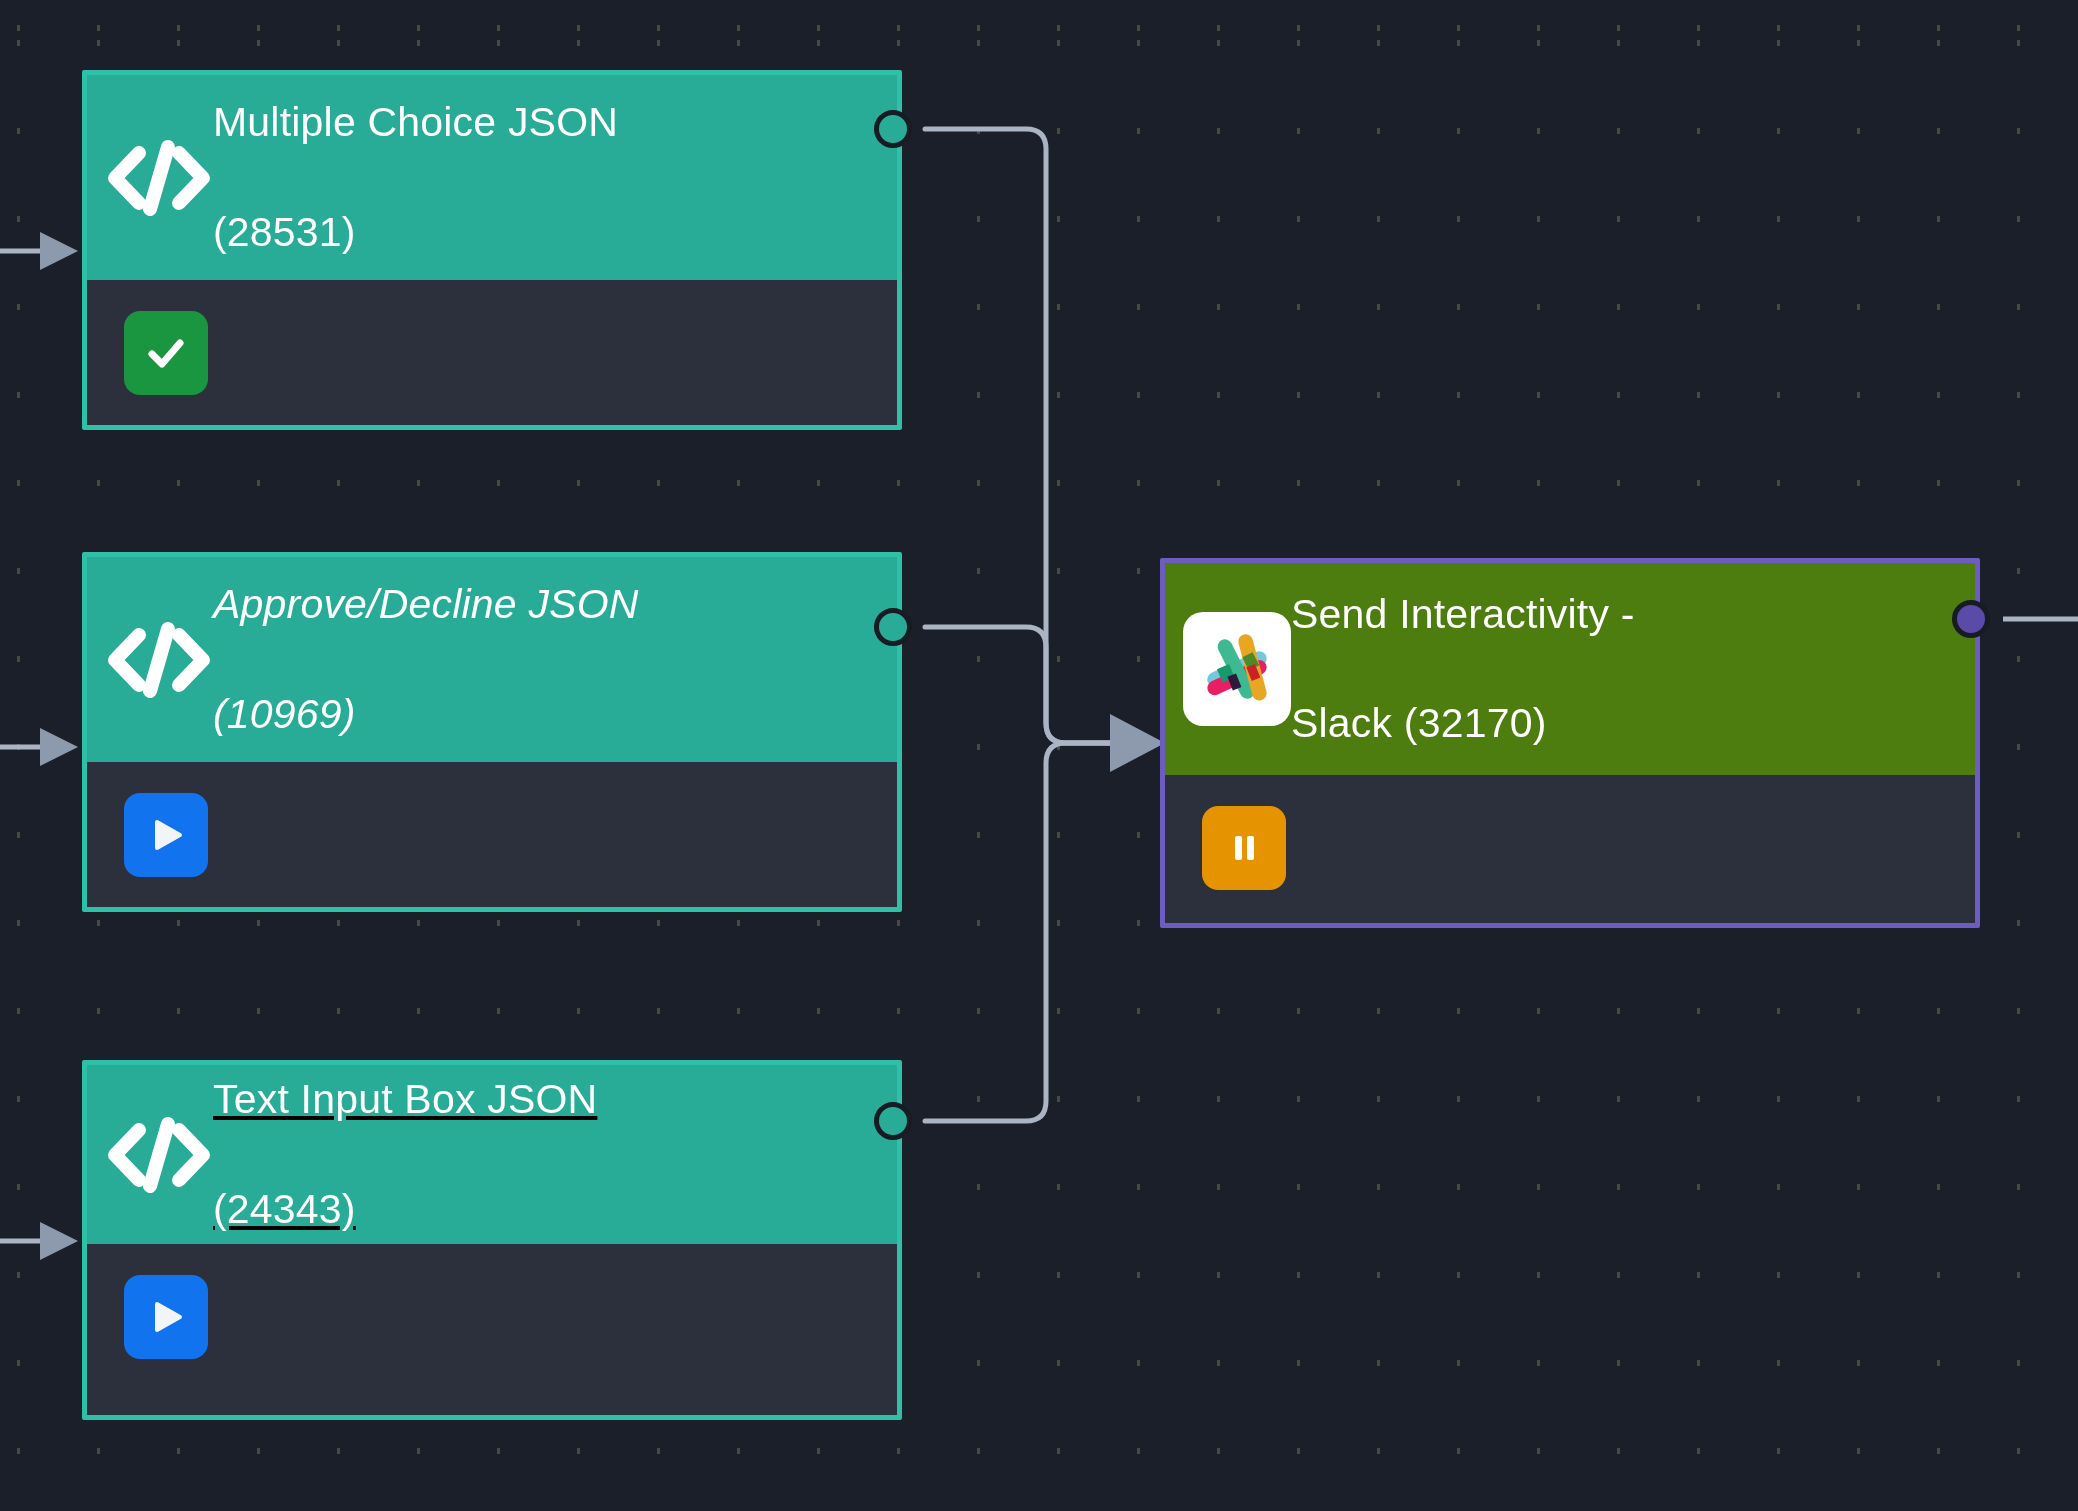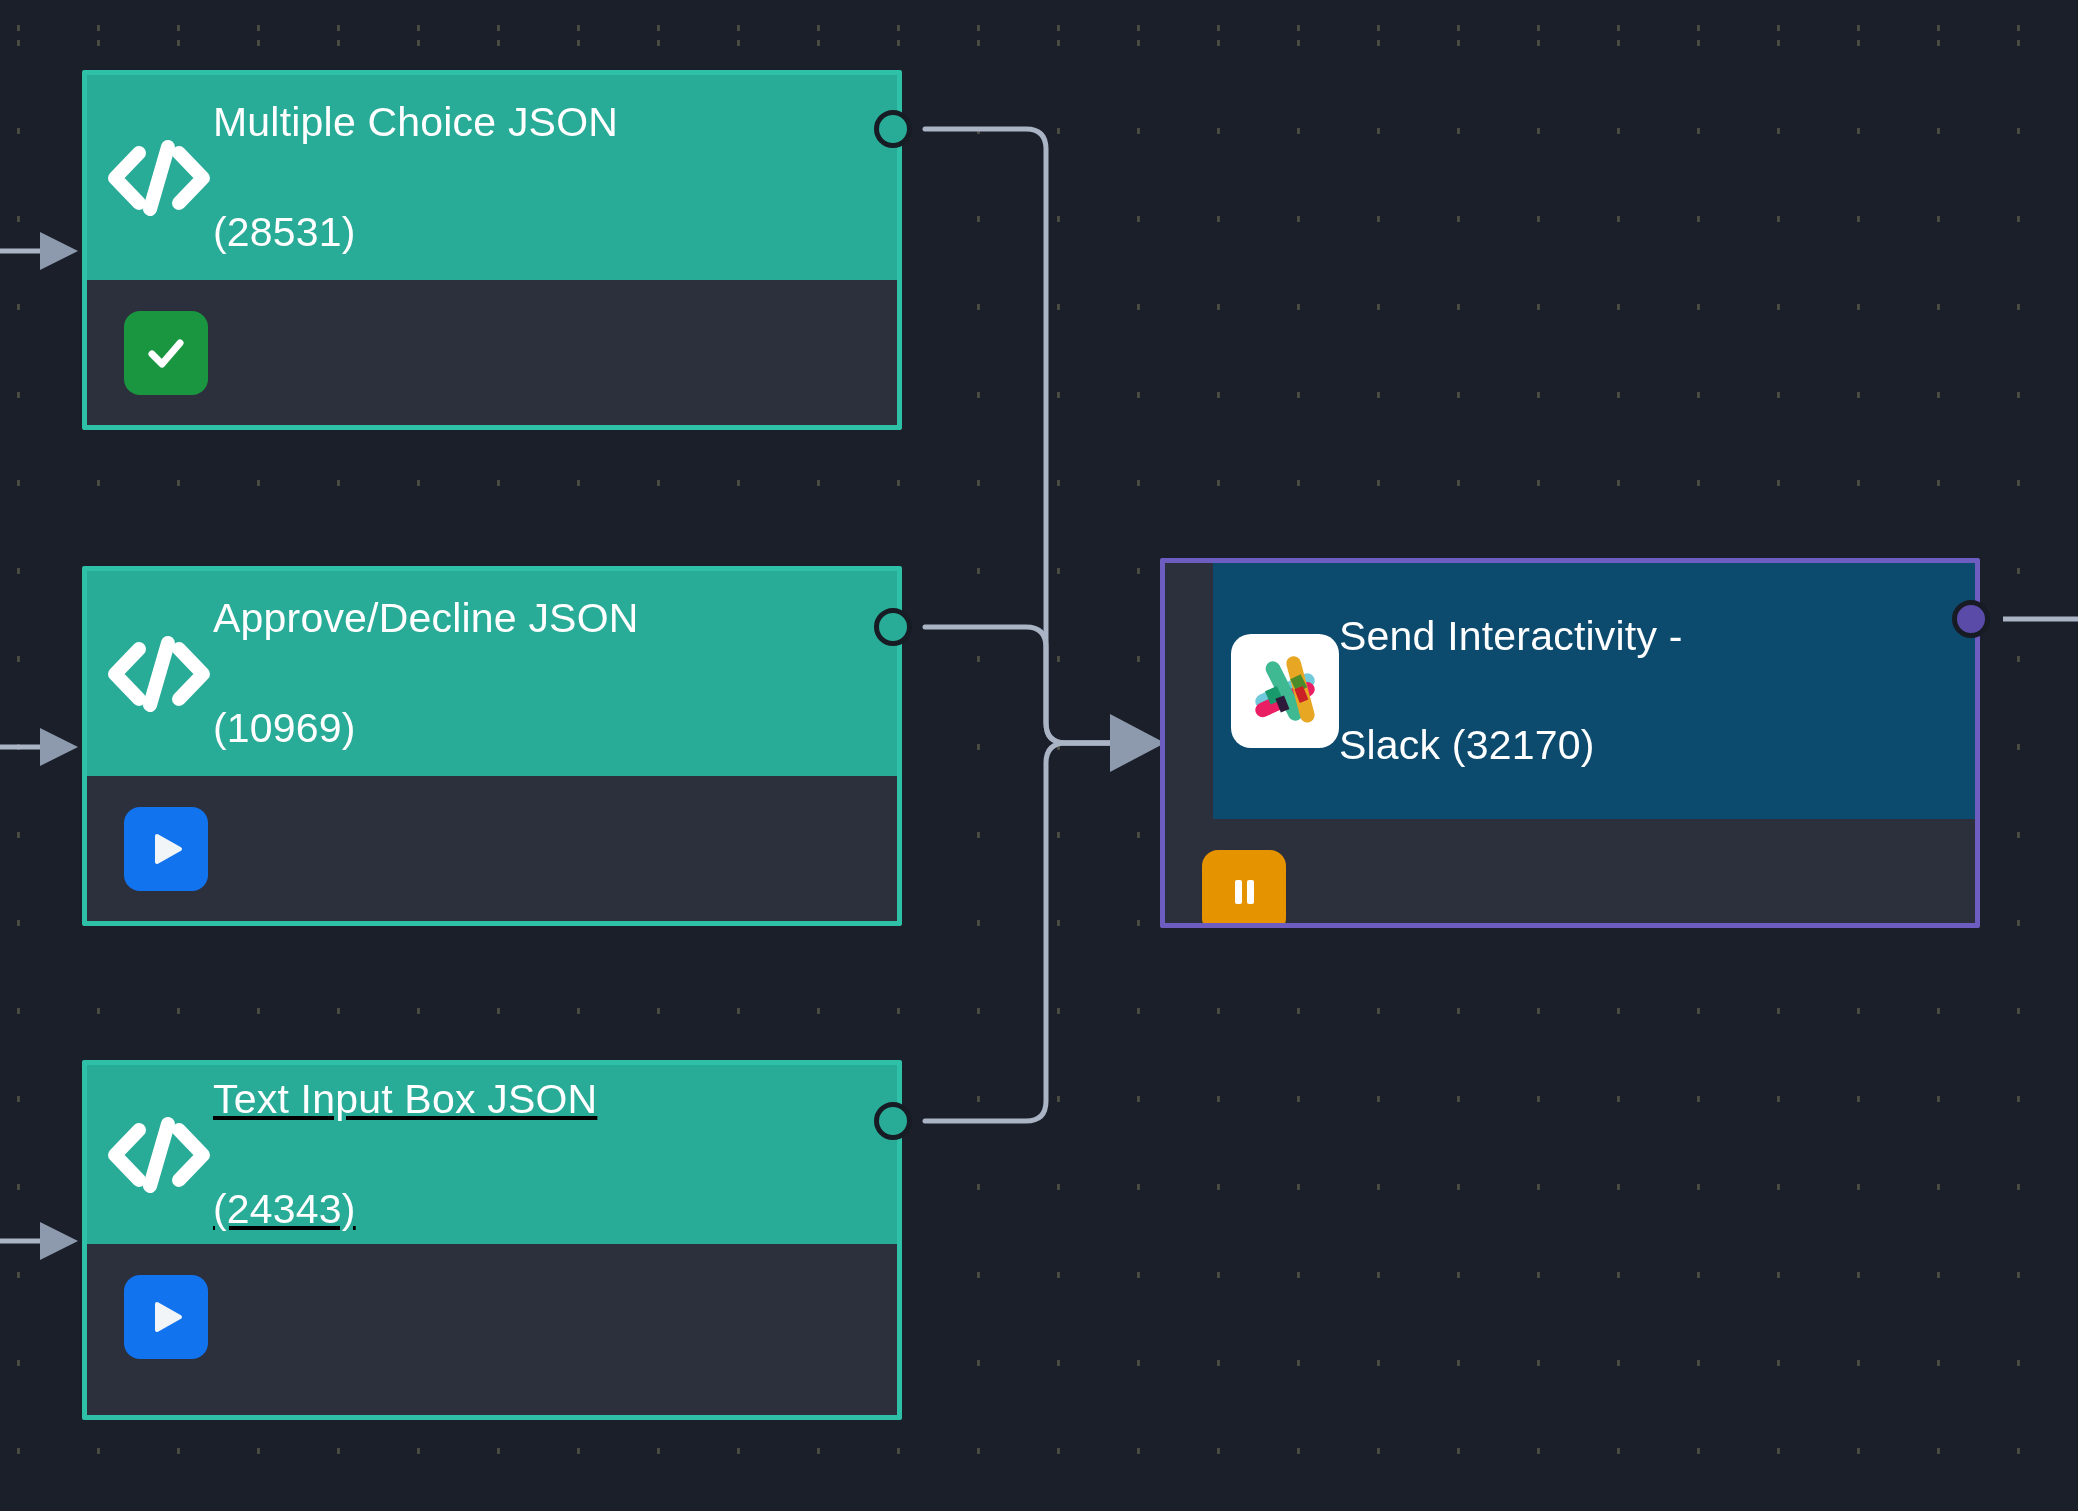--- a/index.html
+++ b/index.html
@@ -146,21 +146,21 @@
     <div class="node-foot" style="height:145px;">
       <div class="badge" style="background:#1a9641;">
         <svg width="48" height="48" viewBox="0 0 48 48">
           <polyline points="10,25 20,35 38,14" stroke="#ffffff" stroke-width="7" fill="none" stroke-linecap="round" stroke-linejoin="round"></polyline>
         </svg>
       </div>
     </div>
   </div>
   <div class="port" style="left:874px; top:110px; background:#28ab97;"></div>
 
-  <div class="node" style="left:82px; top:566px; width:820px; height:360px; border:5px solid #2fc0a8; background:#f0abfc;">
+  <div class="node" style="left:82px; top:552px; width:820px; height:360px; border:5px solid #2fc0a8; background:#f0abfc;font-style:italic;">
     <div class="node-head" style="height:205px; background:#28ab97;">
       <div class="node-icon-wrap">
         <svg width="104" height="82" viewBox="0 0 104 82">
           <g stroke="#ffffff" stroke-width="14" stroke-linecap="round" stroke-linejoin="round" fill="none">
             <polyline points="32,16 8,41 32,66"></polyline>
             <polyline points="72,16 96,41 72,66"></polyline>
             <line x1="61" y1="10" x2="43" y2="72"></line>
           </g>
         </svg>
       </div>
@@ -199,21 +199,21 @@
       <div class="badge" style="background:#1273ef;">
         <svg width="44" height="44" viewBox="0 0 44 44">
           <path d="M13 9 L36 22 L13 35 Z" fill="#f2f5f7" stroke="#f2f5f7" stroke-width="4" stroke-linejoin="round"></path>
         </svg>
       </div>
     </div>
   </div>
   <div class="port" style="left:874px; top:1102px; background:#28ab97;"></div>
 
   <div class="node" style="left:1160px; top:558px; width:820px; height:370px; border:5px solid #6d5dc0; background:#2c303c;">
-    <div class="node-head" style="height:256px; background:#0c4a6e;margin-left:48px;">
+    <div class="node-head" style="height:212px; background:#4d7c0f;">
       <div class="node-icon-wrap">
         <div style="width:114px;height:114px;border-radius:20px;background:#ffffff;display:flex;align-items:center;justify-content:center;">
           <svg width="86" height="86" viewBox="0 0 100 100">
             <g stroke-width="17" stroke-linecap="round" fill="none">
               <line x1="24" y1="62" x2="76" y2="38" stroke="#70cadb"></line>
               <line x1="24" y1="72" x2="76" y2="48" stroke="#e91e63"></line>
               <line x1="36" y1="24" x2="62" y2="76" stroke="#3eb991"></line>
               <line x1="60" y1="18" x2="76" y2="78" stroke="#e8a723"></line>
             </g>
             <g stroke-width="17" stroke-linecap="butt" fill="none">

